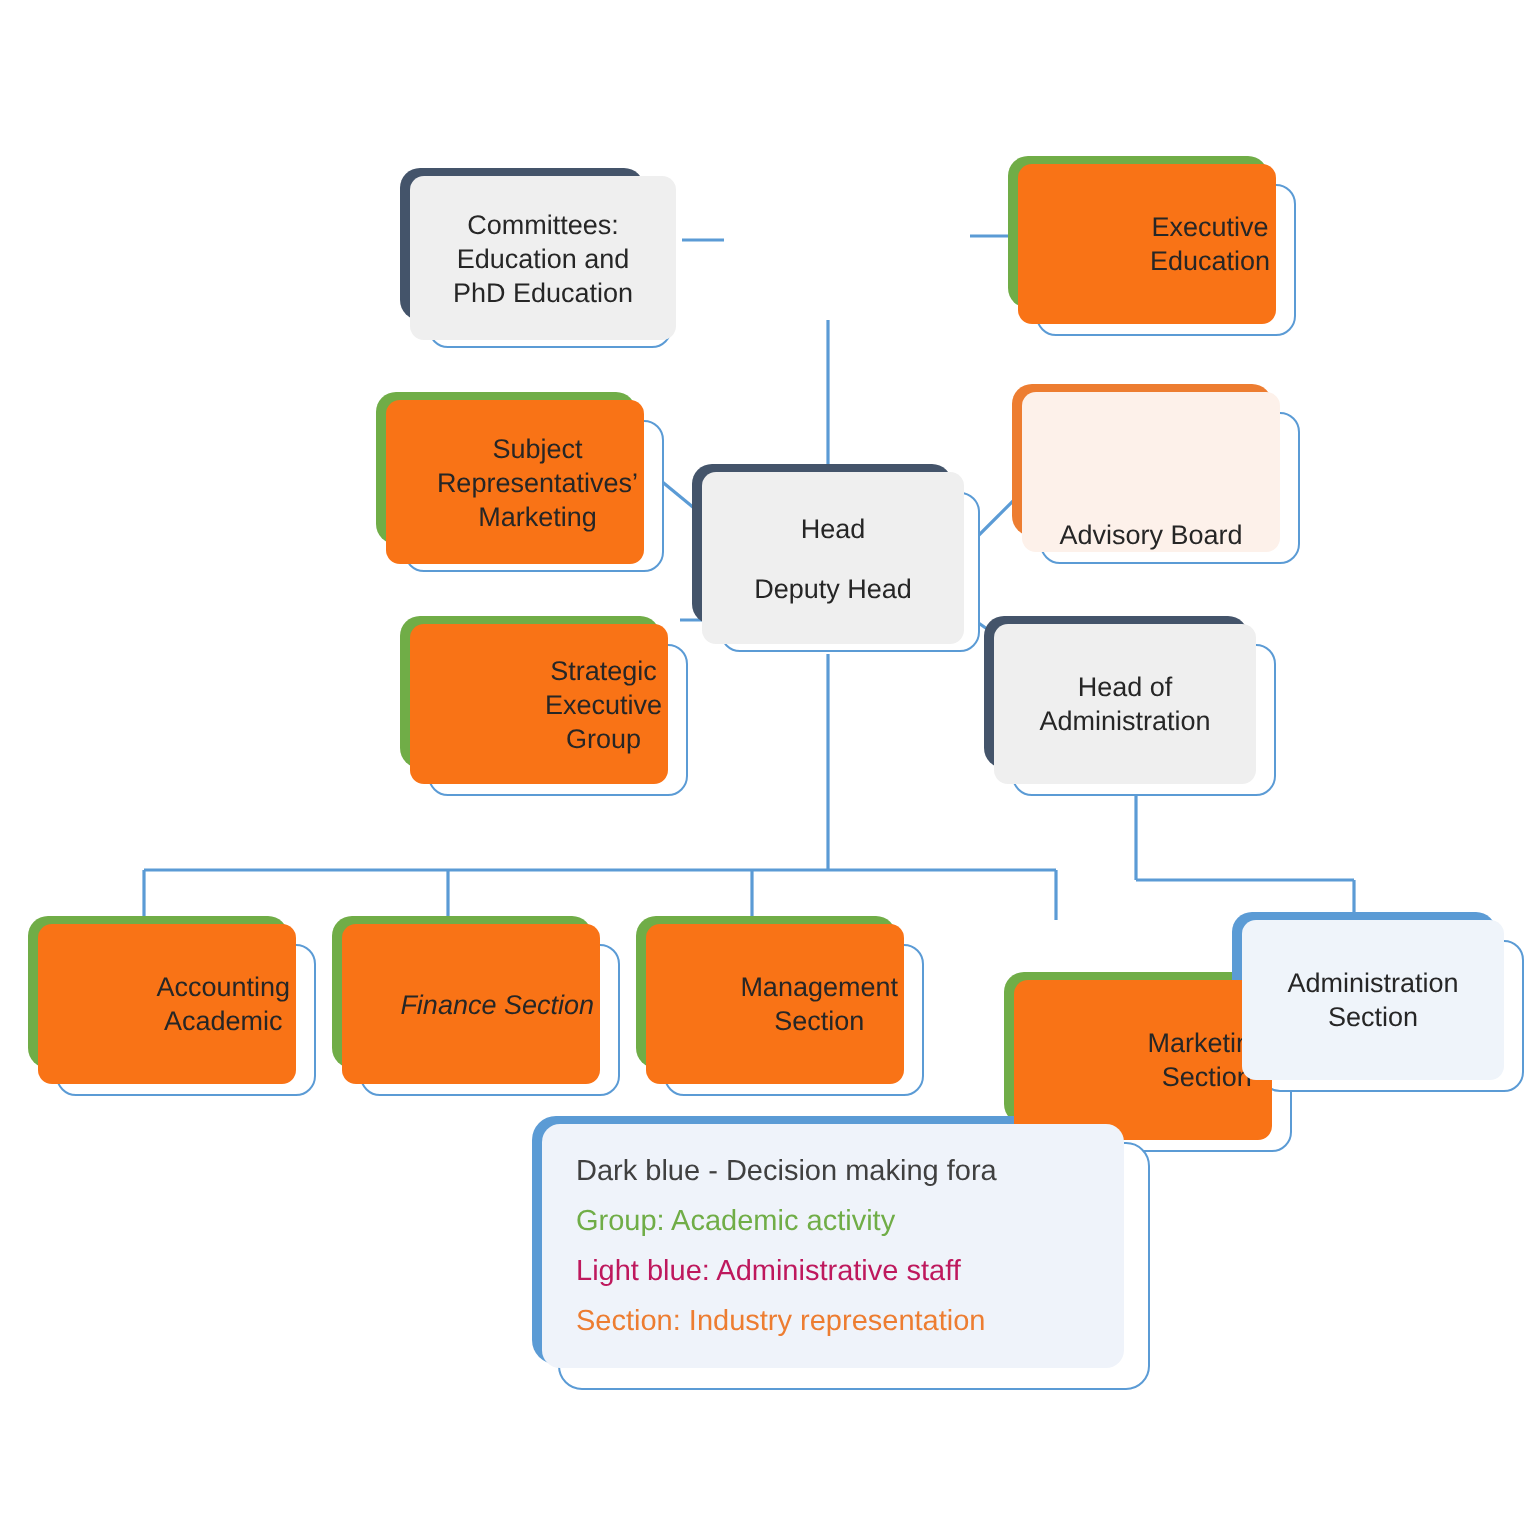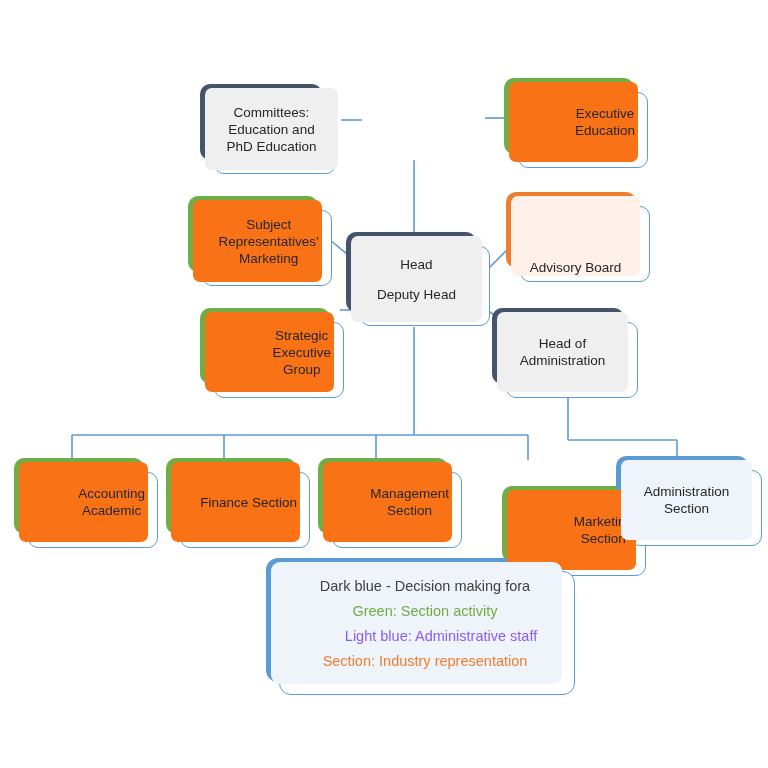--- a/index.html
+++ b/index.html
@@ -122,21 +122,20 @@
   }
   #legend .fill {
     position: absolute;
     left: 5px; top: 4px;
     right: 14px; bottom: 14px;
     border-radius: 9px;
     background: #EFF3FA;
     z-index: 3;
     padding: 12px 0 0 17px;
     box-sizing: border-box;
-    text-align: center;
   }
   #legend .legend-line {
     font-size: 14.5px;
     line-height: 25px;
     white-space: nowrap;
   }
 </style>
 </head>
 <body>
 
@@ -242,21 +241,21 @@
 
   <div class="node" style="left:14px; top:458px; width:148px; height:98px;">
     <div class="plate green" style="width:130px; height:76px;"></div>
     <div class="card" style="width:130px; height:76px;"></div>
     <div class="fill green">
       <span class="label">Accounting
 Academic</span>
     </div>
   </div>
 
-  <div class="node" style="left:166px; top:458px; width:148px; height:98px;">
+  <div class="node" style="left:166px; top:458px; width:148px; height:98px;font-style:italic;">
     <div class="plate green" style="width:130px; height:76px;"></div>
     <div class="card" style="width:130px; height:76px;"></div>
     <div class="fill green">
       <span class="label">Finance Section</span>
     </div>
   </div>
 
   <div class="node" style="left:318px; top:458px; width:148px; height:98px;">
     <div class="plate green" style="width:130px; height:76px;"></div>
     <div class="card" style="width:130px; height:76px;"></div>
@@ -282,19 +281,19 @@
       <span class="label">Administration
 Section</span>
     </div>
   </div>
 
   <div id="legend">
     <div class="plate"></div>
     <div class="card"></div>
     <div class="fill">
       <div class="legend-line" style="color:#404040;">Dark blue - Decision making fora</div>
-      <div class="legend-line" style="color:#70AD47;">Green: Section activity</div>
-      <div class="legend-line" style="color:#8b5cf6;margin-left:32px;">Light blue: Administrative staff</div>
+      <div class="legend-line" style="color:#70AD47;">Group: Academic activity</div>
+      <div class="legend-line" style="color:#be185d;">Light blue: Administrative staff</div>
       <div class="legend-line" style="color:#ED7D31;">Section: Industry representation</div>
     </div>
   </div>
 
 </div>
 
 </body></html>

